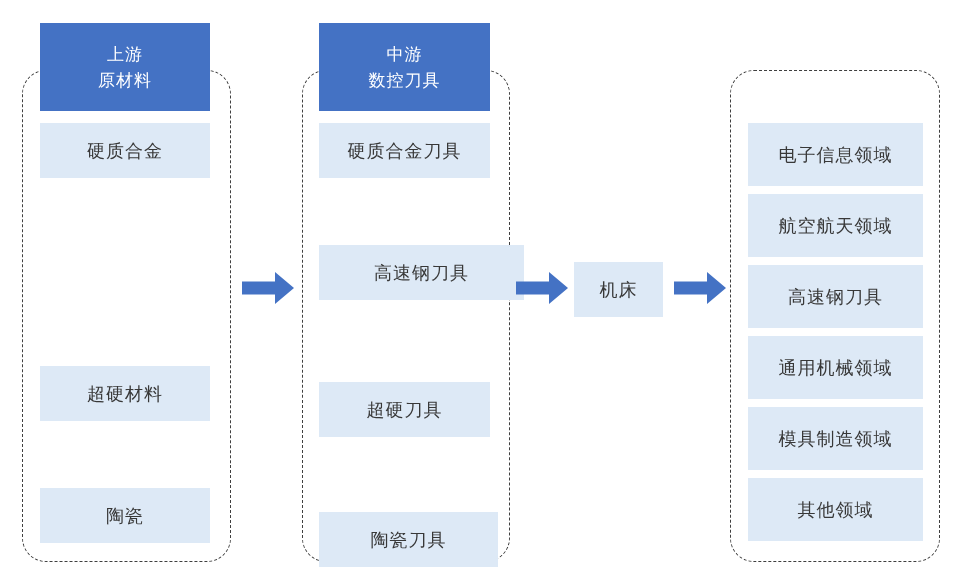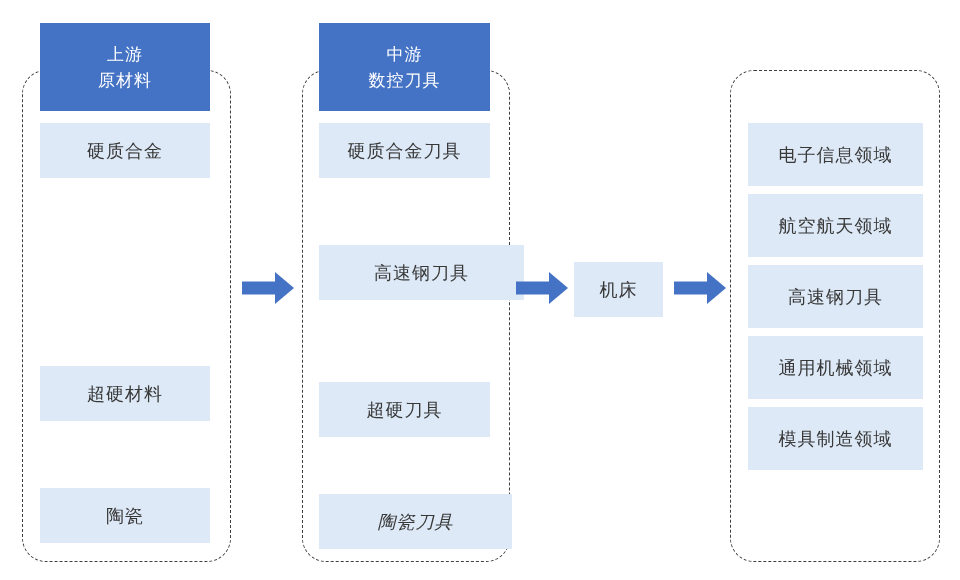--- a/index.html
+++ b/index.html
@@ -63,29 +63,30 @@
     <div>数控刀具</div>
   </div>
 
   <div class="item" style="left:40px; top:123px; width:170px; height:55px;">硬质合金</div>
   <div class="item" style="left:40px; top:366px; width:170px; height:55px;">超硬材料</div>
   <div class="item" style="left:40px; top:488px; width:170px; height:55px;">陶瓷</div>
 
   <div class="item" style="left:319px; top:123px; width:171px; height:55px;">硬质合金刀具</div>
   <div class="item" style="left:319px; top:245px; width:205px; height:55px;">高速钢刀具</div>
   <div class="item" style="left:319px; top:366px; width:171px; height:55px;margin-top:16px;">超硬刀具</div>
-  <div class="item" style="left:319px; top:494px; width:193px; height:55px;font-style:italic;">陶瓷刀具</div>
+  <div class="item" style="left:319px; top:512px; width:179px; height:55px;">陶瓷刀具</div>
 
   <div class="item" style="left:574px; top:262px; width:89px; height:55px;">机床</div>
 
   <div class="item" style="left:748px; top:123px; width:175px; height:63px;">电子信息领域</div>
   <div class="item" style="left:748px; top:194px; width:175px; height:63px;">航空航天领域</div>
   <div class="item" style="left:748px; top:265px; width:175px; height:63px;">高速钢刀具</div>
   <div class="item" style="left:748px; top:336px; width:175px; height:63px;">通用机械领域</div>
   <div class="item" style="left:748px; top:407px; width:175px; height:63px;">模具制造领域</div>
+  <div class="item" style="left:748px; top:478px; width:175px; height:63px;">其他领域</div>
 
   <svg class="arrow" style="left:242px; top:272px;" width="52" height="32" viewBox="0 0 52 32" aria-hidden="true">
     <path d="M0,9.5 L33,9.5 L33,0 L52,16 L33,32 L33,22.5 L0,22.5 Z" fill="var(--arrow, #4472C4)"></path>
   </svg>
   <svg class="arrow" style="left:516px; top:272px;" width="52" height="32" viewBox="0 0 52 32" aria-hidden="true">
     <path d="M0,9.5 L33,9.5 L33,0 L52,16 L33,32 L33,22.5 L0,22.5 Z" fill="var(--arrow, #4472C4)"></path>
   </svg>
   <svg class="arrow" style="left:674px; top:272px;" width="52" height="32" viewBox="0 0 52 32" aria-hidden="true">
     <path d="M0,9.5 L33,9.5 L33,0 L52,16 L33,32 L33,22.5 L0,22.5 Z" fill="var(--arrow, #4472C4)"></path>
   </svg>

